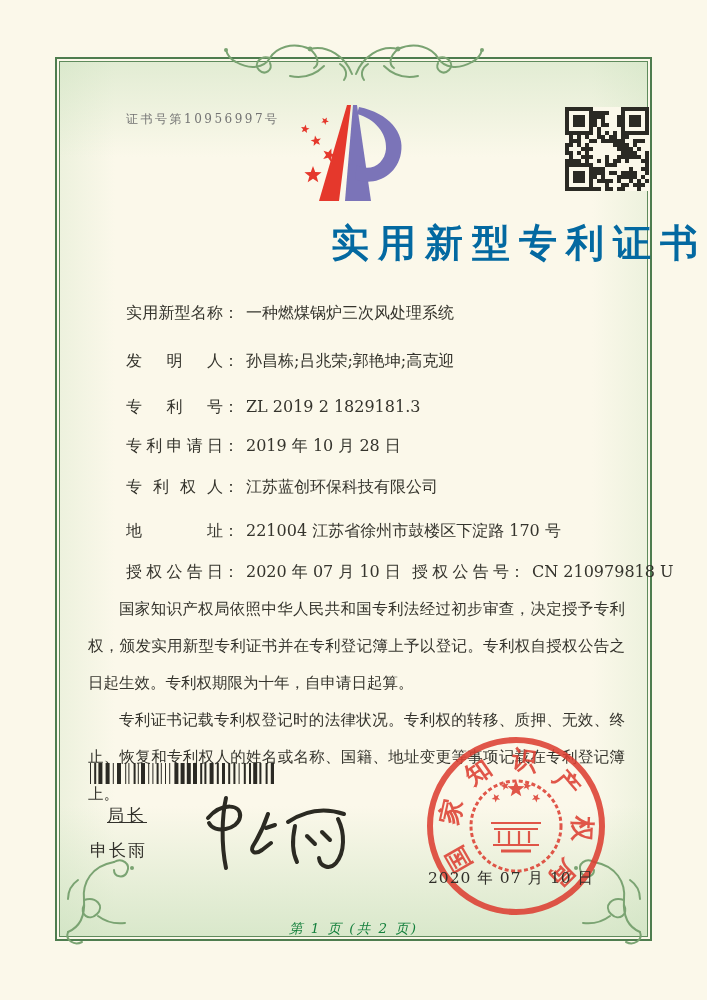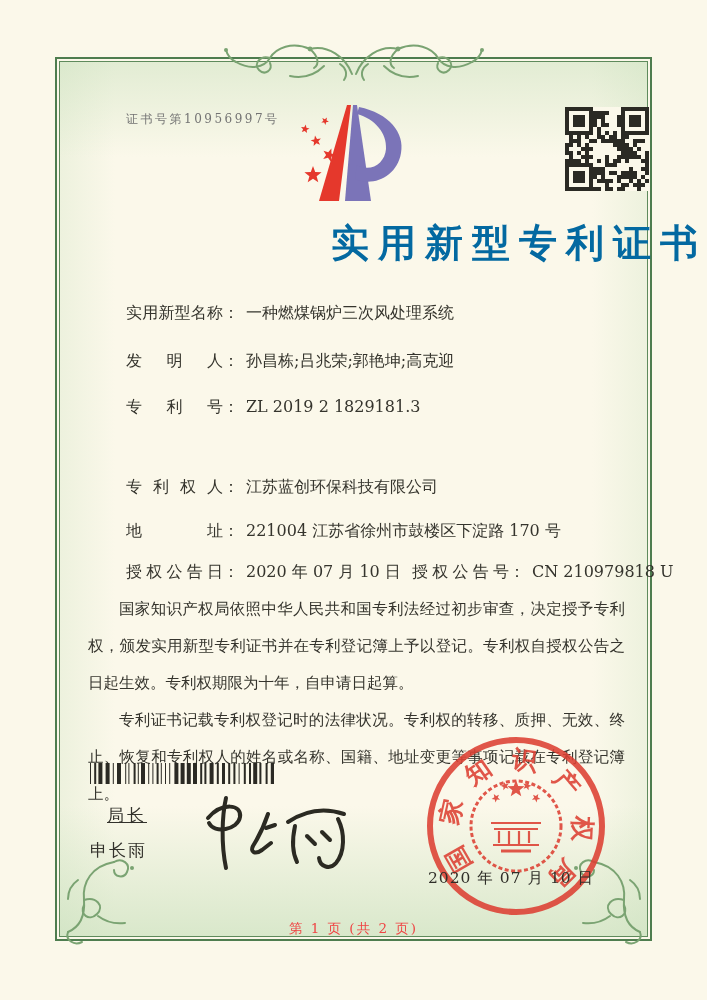--- a/index.html
+++ b/index.html
@@ -51,21 +51,21 @@
   .signer-title{position:absolute;left:107px;top:804px;font-size:17px;letter-spacing:3px;text-decoration:underline;}
   .signer-name{position:absolute;left:90px;top:839px;font-size:17px;letter-spacing:2px;}
   .signature{position:absolute;left:188px;top:786px;}
   .seal{position:absolute;left:421px;top:731px;}
   .seal-date{
     position:absolute;left:428px;top:868px;font-size:15.5px;
     letter-spacing:1px;color:#2f2e28;white-space:nowrap;
   }
   .page-num{
     position:absolute;left:0;top:920px;width:707px;text-align:center;
-    font-size:13.5px;letter-spacing:2px;color:#ef4444;
+    font-size:13.5px;letter-spacing:2px;color:#15803d;font-style:italic;
   }
   .back-note{
     position:absolute;left:0;top:956px;width:707px;text-align:center;
     font-size:15px;letter-spacing:4px;color:#3a392f;
   }
   .orn-top{position:absolute;left:213px;top:16px;}
   .orn-bl{position:absolute;left:48px;top:856px;}
   .orn-br{position:absolute;left:568px;top:856px;}
   svg{display:block;}
 </style>
@@ -283,20 +283,23 @@
 
   <div class="frow r1">
     <span class="flabel">实用新型名称</span><span class="fcolon">：</span><span>一种燃煤锅炉三次风处理系统</span>
   </div>
   <div class="frow r2">
     <span class="flabel">发明人</span><span class="fcolon">：</span><span>孙昌栋;吕兆荣;郭艳坤;高克迎</span>
   </div>
   <div class="frow r3">
     <span class="flabel">专利号</span><span class="fcolon">：</span><span>ZL 2019 2 1829181.3</span>
   </div>
+  <div class="frow r4">
+    <span class="flabel">专利申请日</span><span class="fcolon">：</span><span>2019 年 10 月 28 日</span>
+  </div>
   <div class="frow r5">
     <span class="flabel">专利权人</span><span class="fcolon">：</span><span>江苏蓝创环保科技有限公司</span>
   </div>
   <div class="frow r6">
     <span class="flabel">地址</span><span class="fcolon">：</span><span>221004 江苏省徐州市鼓楼区下淀路 170 号</span>
   </div>
   <div class="frow r7">
     <span class="flabel">授权公告日</span><span class="fcolon">：</span><span>2020 年 07 月 10 日</span>
     <span class="fgroup2">
       <span class="flabel">授权公告号</span><span class="fcolon">：</span><span>CN 210979818 U</span>

